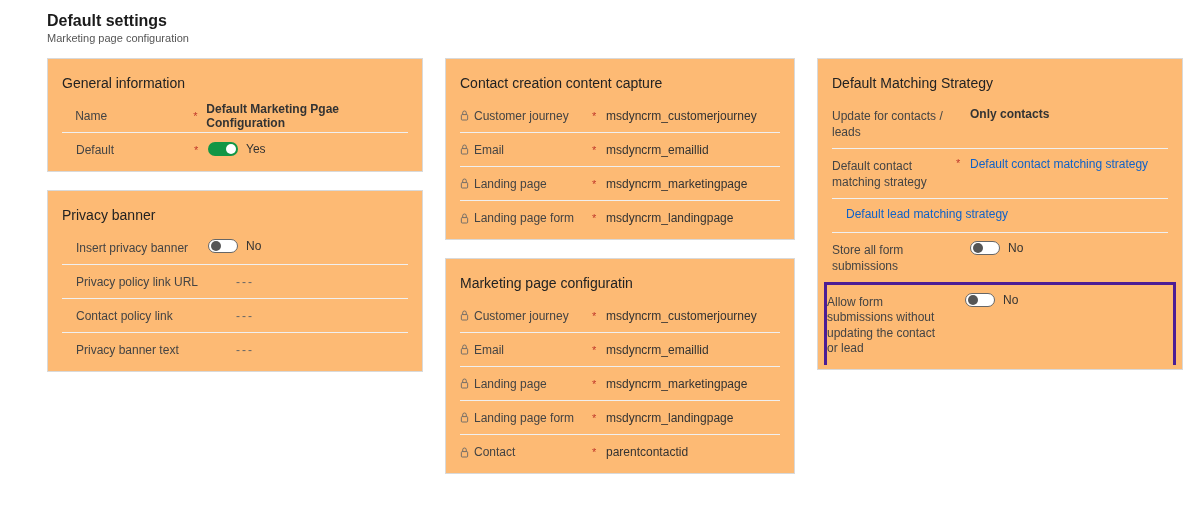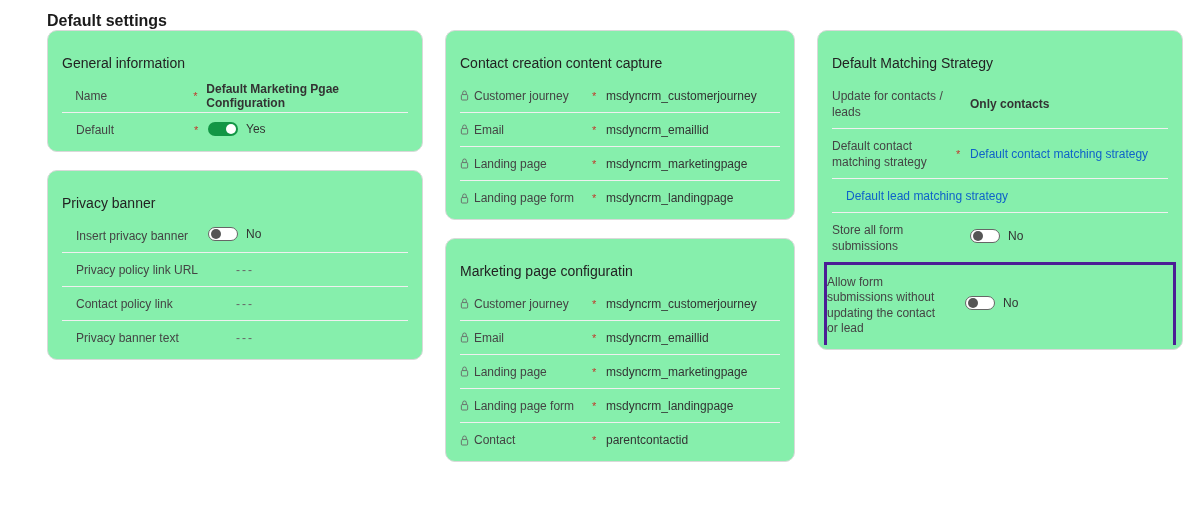--- a/index.html
+++ b/index.html
@@ -5,50 +5,51 @@
   * { box-sizing: border-box; margin: 0; padding: 0; }
   html, body { width: 1200px; height: 519px; font-family: "Segoe UI", sans-serif; background: #fff; color: #333; }
   .page { padding: 12px 14px; margin-left: 33px; }
   .page-title { font-size: 16px; font-weight: 600; color: #1b1b1b; }
   .page-subtitle { font-size: 11px; color: #555; margin-top: 2px; margin-bottom: 14px; }
   .columns { display: flex; gap: 22px; align-items: flex-start; }
   .col { display: flex; flex-direction: column; gap: 18px; }
   .col-1 { width: 376px; }
   .col-2 { width: 350px; }
   .col-3 { width: 366px; }
-  .card { border: 1px solid #d9d9d9; border-radius: 10px; padding: 24px 14px 4px 14px; background: #86efac; }
+  .card { border: 1px solid #d9d9d9; border-radius: 0; padding: 16px 14px 4px 14px; background: #fdba74; }
   .card-title { font-size: 14px; font-weight: 400; color: #222; margin-bottom: 8px; }
   .row { display: flex; align-items: center; min-height: 34px; border-bottom: 1px solid #f0f0f0; font-size: 12px; }
   .row:last-child { border-bottom: none; }
   .row .lock { width: 14px; text-align: left; color: #666; font-size: 11px; }
   .row .label { flex: 0 0 auto; width: 118px; color: #444; padding-right: 4px; }
   .row .label-wide { flex: 0 0 auto; width: 124px; color: #444; padding-right: 4px; line-height: 1.3; }
   .row .req { width: 14px; color: #c0392b; font-size: 11px; text-align: left; }
   .row .value { flex: 1 1 auto; color: #333; }
   .row .value.bold { font-weight: 600; }
   .row .value.link { color: #0f62c9; cursor: pointer; }
   .row .value.dash { color: #666; letter-spacing: 2px; }
-  .row.tall { align-items: center; padding: 8px 0; }
+  .row.tall { align-items: flex-start; padding: 8px 0; }
   .row.tall .label-wide { padding-top: 2px; }
   .toggle { display: inline-flex; align-items: center; gap: 8px; }
   .switch { width: 30px; height: 14px; border-radius: 7px; position: relative; }
   .switch .knob { position: absolute; width: 10px; height: 10px; border-radius: 50%; top: 2px; }
   .switch.on { background: #129645; }
   .switch.on .knob { background: #fff; right: 2px; }
   .switch.off { background: #fff; border: 1px solid #666; }
   .switch.off .knob { background: #555; left: 2px; top: 1px; }
   .toggle-label { font-size: 12px; color: #333; }
   .highlight-row { border: 3px solid #4c1d95; padding: 6px 8px; margin: -2px -8px 0 -8px; }
   .lock-icon svg { width: 9px; height: 11px; display: block; }
 </style>
 </head>
 <body>
 
 <div class="page">
   <div class="page-title">Default settings</div>
+  <div class="page-subtitle">Marketing page configuration</div>
 
   <div class="columns">
 
     <div class="col col-1">
       <div class="card">
         <div class="card-title">General information</div>
         <div class="row">
           <span class="lock"></span>
           <span class="label">Name</span>
           <span class="req">*</span>

